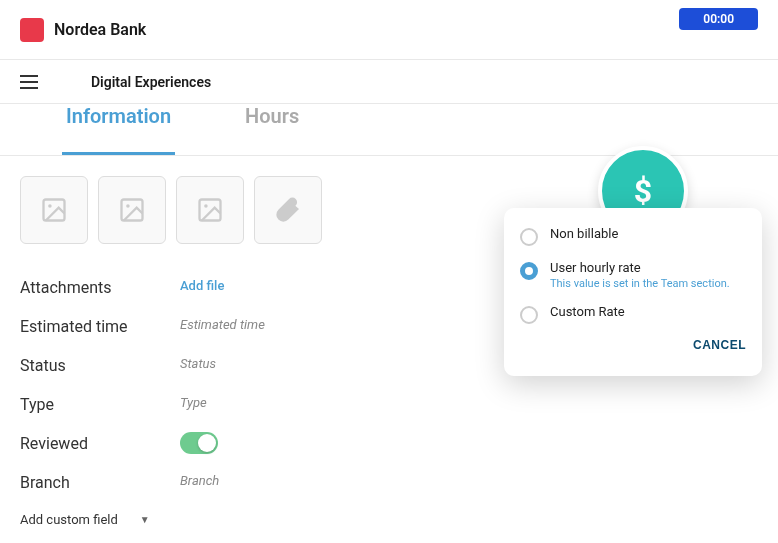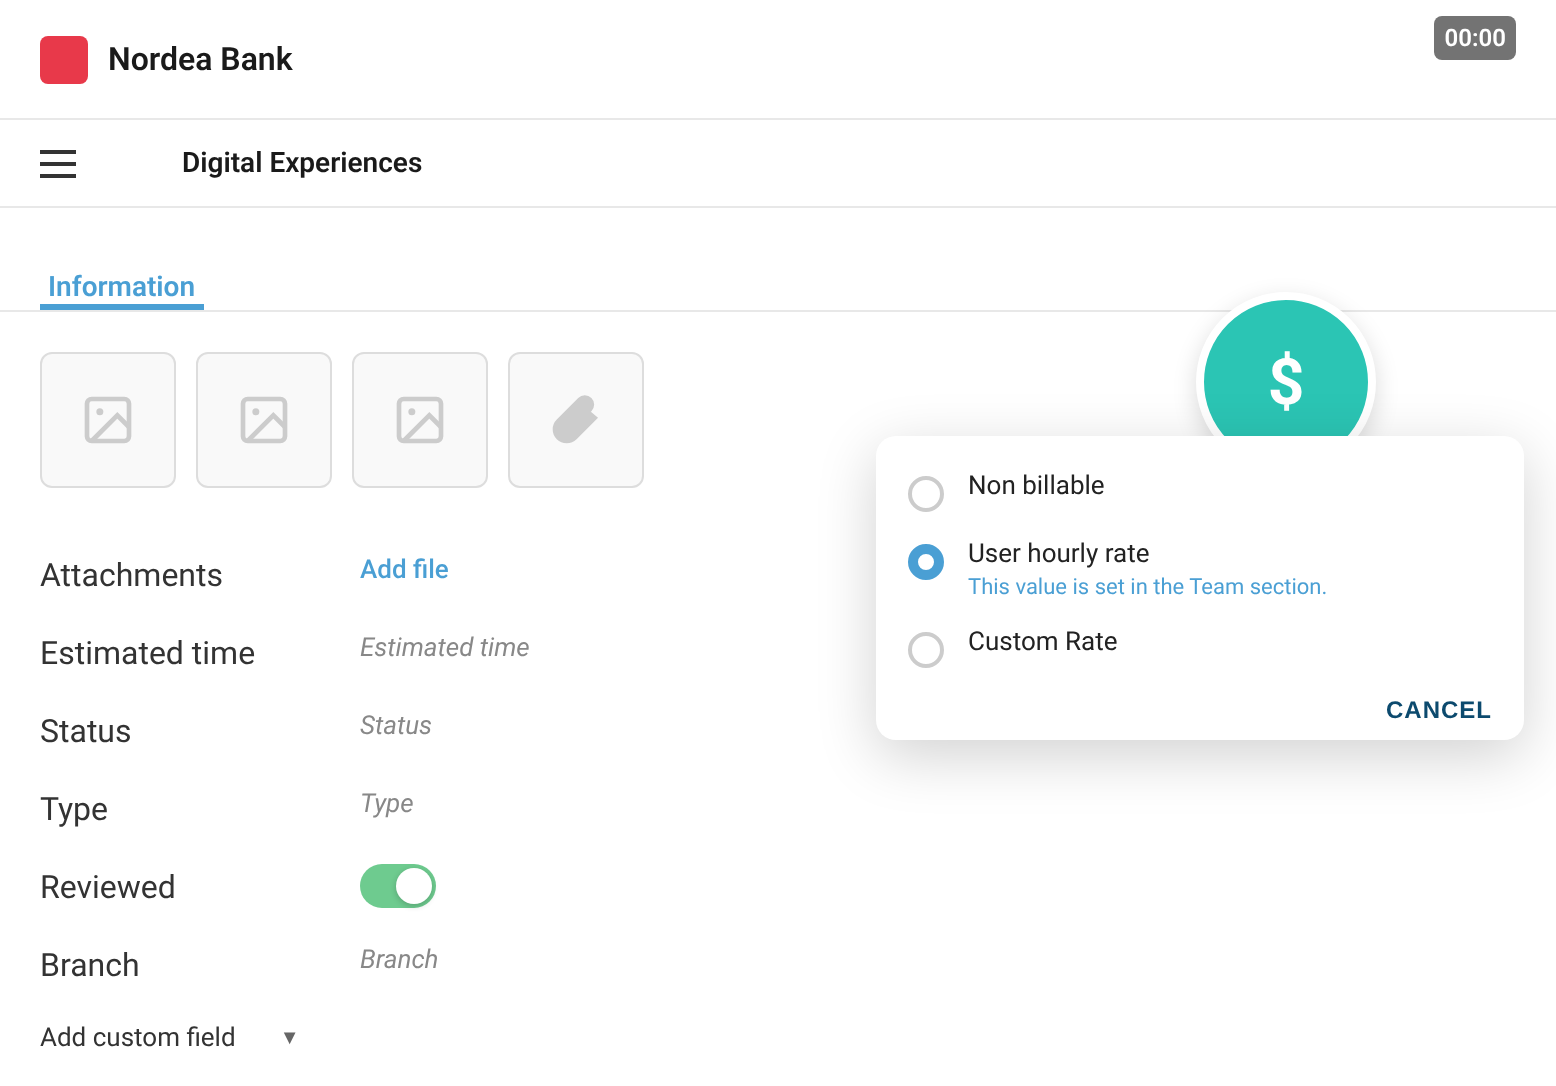--- a/index.html
+++ b/index.html
@@ -66,28 +66,29 @@
     .tabs-container {
       display: flex;
       align-items: center;
       padding: 0 20px;
       border-bottom: 1px solid #e8e8e8;
       height: 52px;
     }
     .tab {
       padding: 0 4px;
       margin-right: 24px;
-      font-size: 14px;
+      font-size: 20px;
       font-weight: 600;
       color: #aaa;
       cursor: pointer;
       height: 100%;
       display: flex;
-      align-items: flex-end;
+      align-items: flex-start;
       border-bottom: 3px solid transparent;
+      margin-left: 42px;
     }
     .tab.active {
       color: #4a9fd4;
       border-bottom: 3px solid #4a9fd4;
     }
 
     
     .main-content {
       padding: 20px;
       position: relative;
@@ -198,39 +199,39 @@
       font-size: 32px;
       color: #fff;
       font-weight: bold;
       line-height: 1;
     }
 
     .timer-badge {
       position: absolute;
       top: 8px;
       right: 20px;
-      background: #737373;
+      background: #1d4ed8;
       color: #fff;
       font-size: 12px;
       font-weight: 600;
-      padding: 4px 5px;
+      padding: 4px 24px;
       border-radius: 4px;
       z-index: 10;
     }
 
     
     .dropdown-popup {
       position: absolute;
-      top: 62px;
+      top: 52px;
       right: 16px;
-      width: 324px;
+      width: 258px;
       background: #fff;
       border-radius: 10px;
       box-shadow: 0 8px 30px rgba(0,0,0,0.18);
-      padding: 18px 16px 8px;
+      padding: 18px 16px 24px;
       z-index: 20;
     }
     .radio-option {
       display: flex;
       align-items: flex-start;
       gap: 12px;
       margin-bottom: 14px;
       cursor: pointer;
     }
     .radio-circle {
@@ -298,20 +299,23 @@
       <span></span>
       <span></span>
   </div>
   <span class="nav-title">Digital Experiences</span>
 </div>
 
 <div class="tabs-container">
   <div class="tab active">
     <span>Information</span>
   </div>
+  <div class="tab">
+    <span>Hours</span>
+  </div>
 
   <div class="timer-badge" style="margin-left:auto;">00:00</div>
 </div>
 
 <div class="main-content">
 
   <div class="timer-bubble">
     <span class="dollar-icon">$</span>
   </div>
 

